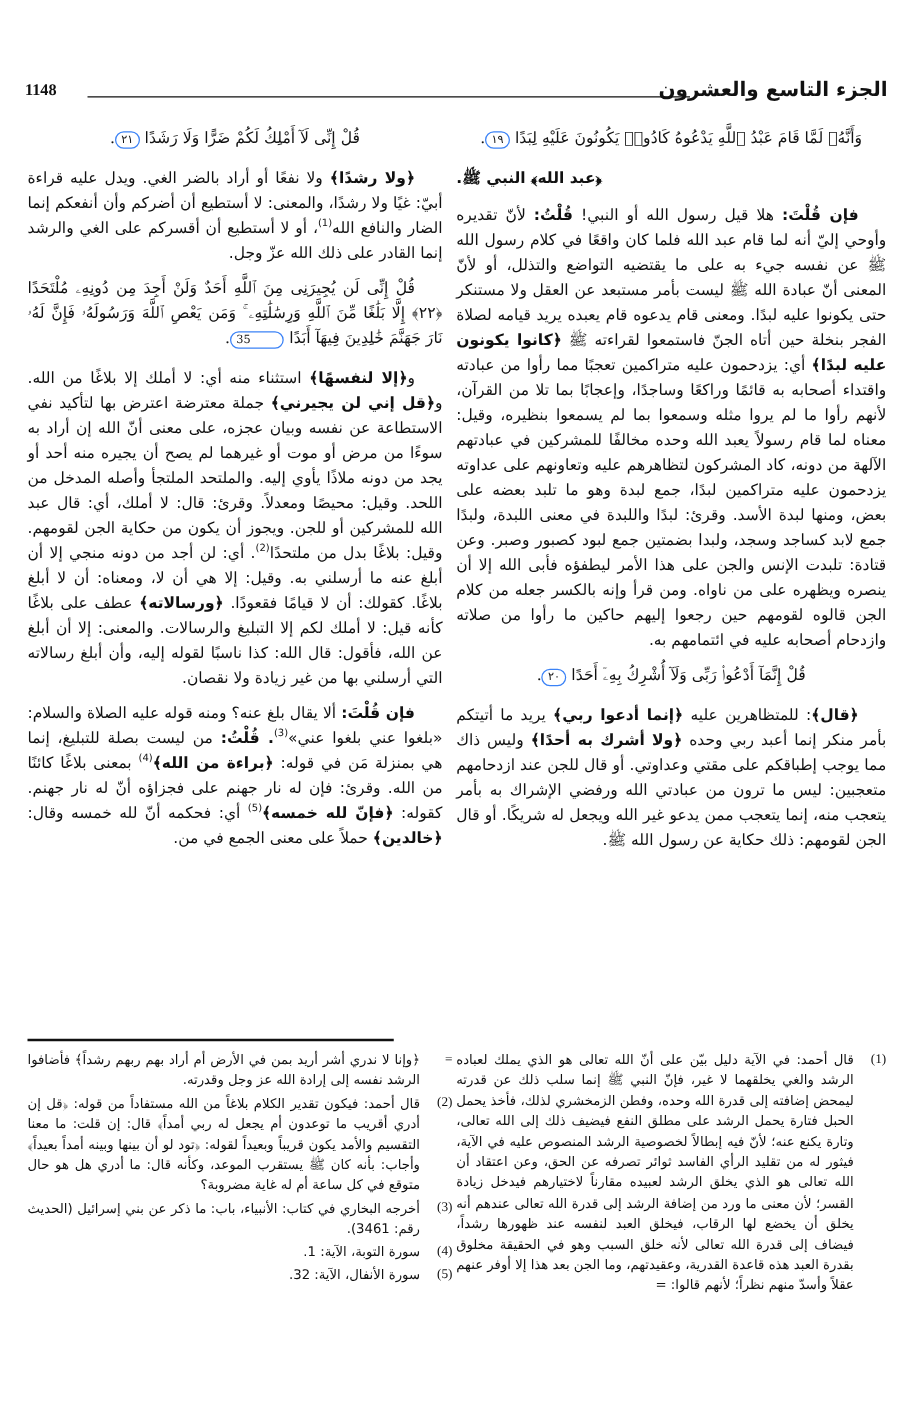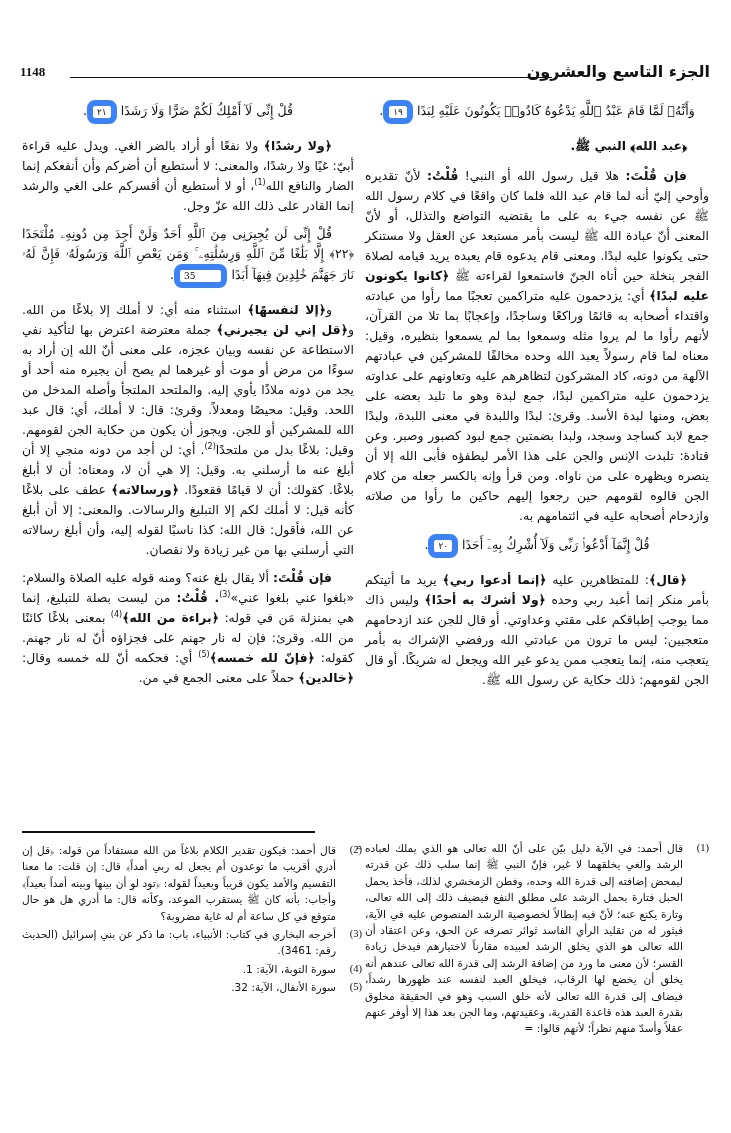--- a/index.html
+++ b/index.html
@@ -9,23 +9,23 @@
   .header .title { position: absolute; right: 0; top: 0; font-weight: bold; font-size: 16px; }
   .header .rule { position: absolute; right: 158px; left: 50px; top: 15px; border-top: 1.5px solid #111; }
   .header .pnum { position: absolute; left: 0; top: 2px; font-family: "Liberation Serif", serif; font-weight: bold; font-size: 13px; direction: ltr; text-align: center; }
 
   .col { position: absolute; top: 100px; direction: rtl; text-align: justify; font-size: 12.4px; line-height: 20px; }
   .col.right { right: 22px; width: 344px; }
   .col.left { left: 22px; width: 332px; }
   .col p { margin: 0 0 8px 0; text-indent: 22px; }
   .verse { text-align: center; font-family: "DejaVu Serif", serif; font-size: 12.5px; margin: 0 0 12px 0; line-height: 20px; }
   .verse.just { text-align: justify; text-indent: 22px; }
-  .heading { font-weight: bold; text-align: right; text-indent: 22px; margin: 0 0 10px 0; }
+  .heading { font-weight: bold; text-align: left; text-indent: 22px; margin: 0 0 10px 0; }
   b.q { font-weight: bold; }
-  .ayanum { display: inline-block; font-size: 9px; border: 6px solid #3b82f6; border-radius: 8px; padding: 0 4px; line-height: 12px; }
+  .ayanum { display: inline-block; font-size: 9px; border: 1px solid #3b82f6; border-radius: 8px; padding: 0 4px; line-height: 12px; }
   sup { font-size: 8px; line-height: 0; }
 
   .fn-rule { position: absolute; top: 831px; left: 22px; width: 293px; border-top: 2px solid #111; }
   .fn { position: absolute; top: 840px; direction: rtl; font-size: 10.6px; line-height: 16.4px; }
   .fn.right { right: 22px; width: 344px; }
   .fn.left { left: 22px; width: 340px; }
   .fn .item { position: relative; padding-right: 26px; text-align: justify; margin-bottom: 2px; }
   .fn .item .num { position: absolute; right: 0; top: 0; font-family: "Liberation Serif", serif; }
 </style>
 </head>
@@ -102,20 +102,21 @@
 <div class="fn right">
   <div class="item">
     <span class="num">(1)</span>
     <span>قال أحمد: في الآية دليل بيّن على أنّ الله تعالى هو الذي يملك لعباده الرشد والغي يخلقهما لا غير، فإنّ النبي ﷺ إنما سلب ذلك عن قدرته ليمحض إضافته إلى قدرة الله وحده، وفطن الزمخشري لذلك، فأخذ يحمل الحبل فتارة يحمل الرشد على مطلق النفع فيضيف ذلك إلى الله تعالى، وتارة يكنع عنه؛ لأنّ فيه إبطالاً لخصوصية الرشد المنصوص عليه في الآية، فيثور له من تقليد الرأي الفاسد ثوائر تصرفه عن الحق، وعن اعتقاد أن الله تعالى هو الذي يخلق الرشد لعبيده مقارناً لاختيارهم فيدخل زيادة القسر؛ لأن معنى ما ورد من إضافة الرشد إلى قدرة الله تعالى عندهم أنه يخلق أن يخضع لها الرقاب، فيخلق العبد لنفسه عند ظهورها رشداً، فيضاف إلى قدرة الله تعالى لأنه خلق السبب وهو في الحقيقة مخلوق بقدرة العبد هذه قاعدة القدرية، وعقيدتهم، وما الجن بعد هذا إلا أوفر عنهم عقلاً وأسدّ منهم نظراً؛ لأنهم قالوا: =</span>
   </div>
 </div>
 
 <div class="fn left">
   <div class="item">
     <span class="num">=</span>
+    <span>﴿وإنا لا ندري أشر أريد بمن في الأرض أم أراد بهم ربهم رشداً﴾ فأضافوا الرشد نفسه إلى إرادة الله عز وجل وقدرته.</span>
   </div>
   <div class="item">
     <span class="num">(2)</span>
     <span>قال أحمد: فيكون تقدير الكلام بلاغاً من الله مستفاداً من قوله: ﴿قل إن أدري أقريب ما توعدون أم يجعل له ربي أمداً﴾ قال: إن قلت: ما معنا التقسيم والأمد يكون قريباً وبعيداً لقوله: ﴿تود لو أن بينها وبينه أمداً بعيداً﴾ وأجاب: بأنه كان ﷺ يستقرب الموعد، وكأنه قال: ما أدري هل هو حال متوقع في كل ساعة أم له غاية مضروبة؟</span>
   </div>
   <div class="item">
     <span class="num">(3)</span>
     <span>أخرجه البخاري في كتاب: الأنبياء، باب: ما ذكر عن بني إسرائيل (الحديث رقم: 3461).</span>
   </div>
   <div class="item">

